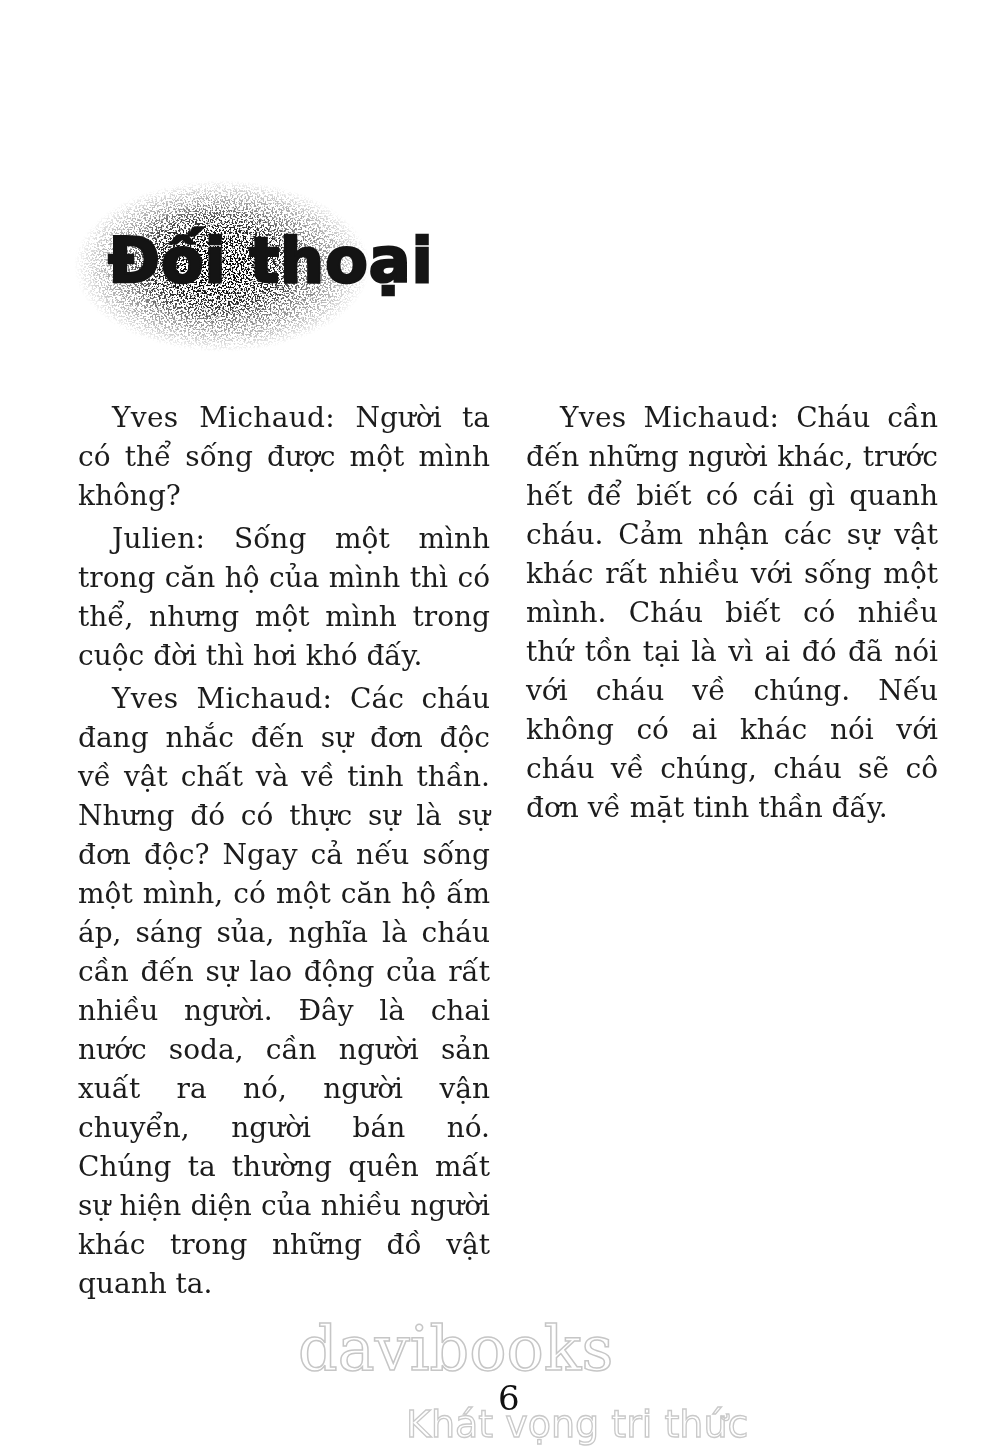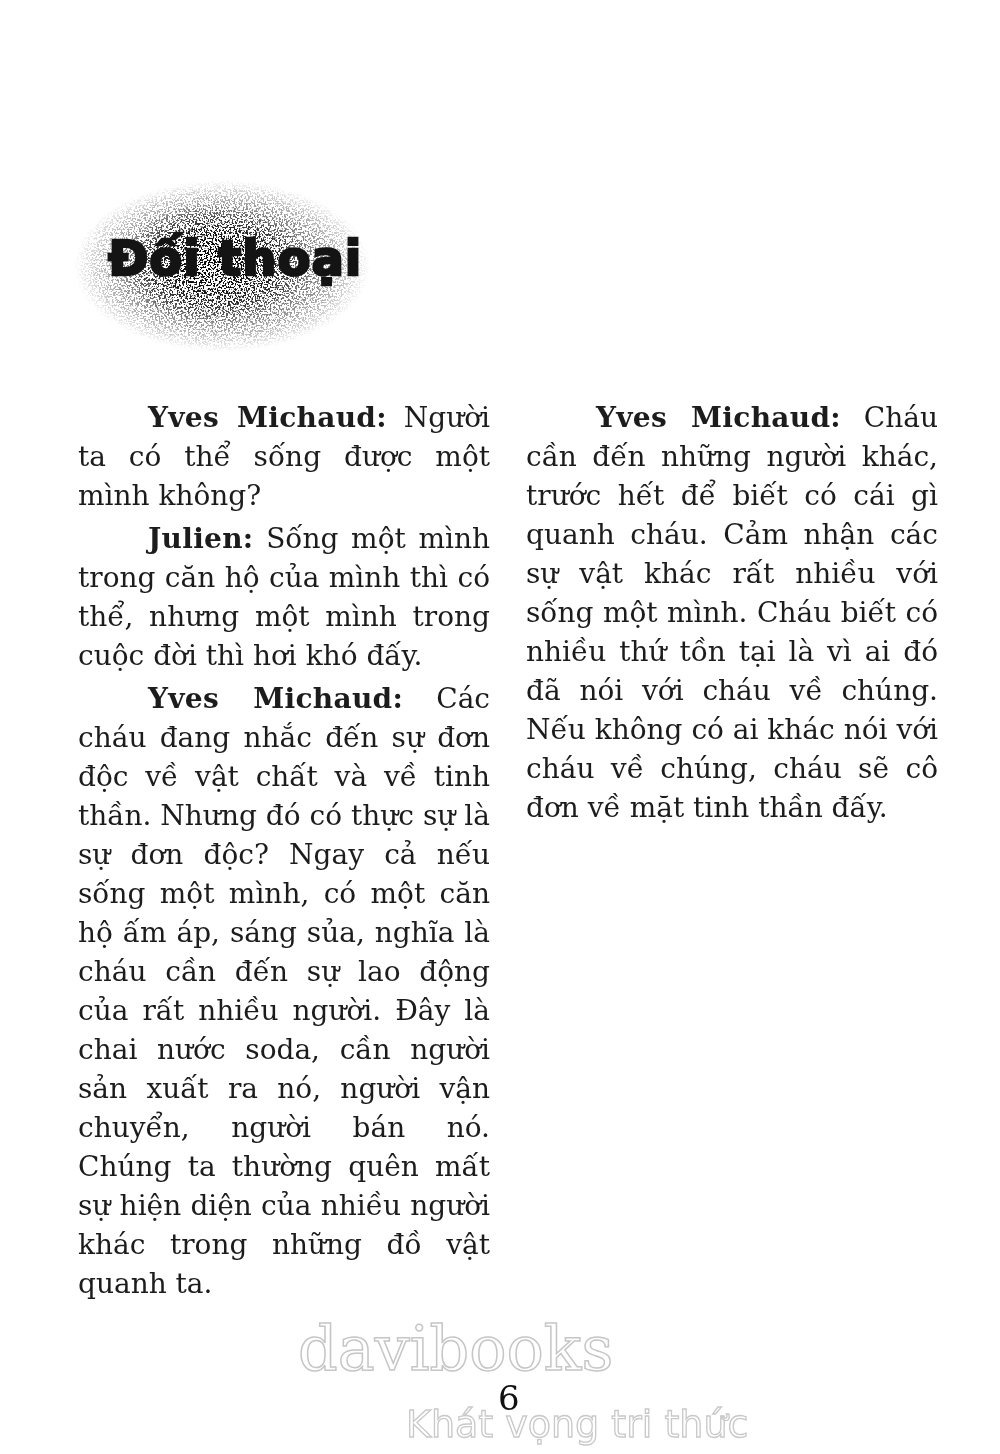--- a/index.html
+++ b/index.html
@@ -20,24 +20,24 @@
   .title-block {
     position: absolute; left: 72px; top: 178px;
     width: 400px; height: 175px;
     z-index: 1;
   }
   .splatter-svg {
     position: absolute; left: 0; top: 0;
     width: 320px; height: 175px;
   }
   .chapter-title {
-    position: absolute; left: 36px; top: 52px;
+    position: absolute; left: 36px; top: 46px;
     margin: 0;
     font-family: "DejaVu Sans", sans-serif;
-    font-size: 48px;
+    font-size: 62px;
     font-weight: bold;
     letter-spacing: 1px;
     color: #141414;
     -webkit-text-stroke: 2.5px #141414;
     white-space: nowrap;
   }
 
   
   .col {
     position: absolute; top: 398px;
@@ -47,21 +47,21 @@
     font-size: 28px;
     line-height: 39px;
     text-align: justify;
   }
   .col-left  { left: 78px; }
   .col-right { left: 526px; }
   .col p {
     margin: 0 0 4px 0;
     text-indent: 34px;
   }
-  .col p b { font-weight: bold; letter-spacing: 0.3px; margin-left: 36px; }
+  .col p b { font-weight: normal; letter-spacing: 0.3px; }
 
   
   .wm {
     position: absolute;
     z-index: 0;
     color: transparent;
     -webkit-text-stroke: 1.5px #c6c6c6;
     white-space: nowrap;
     user-select: none;
   }

